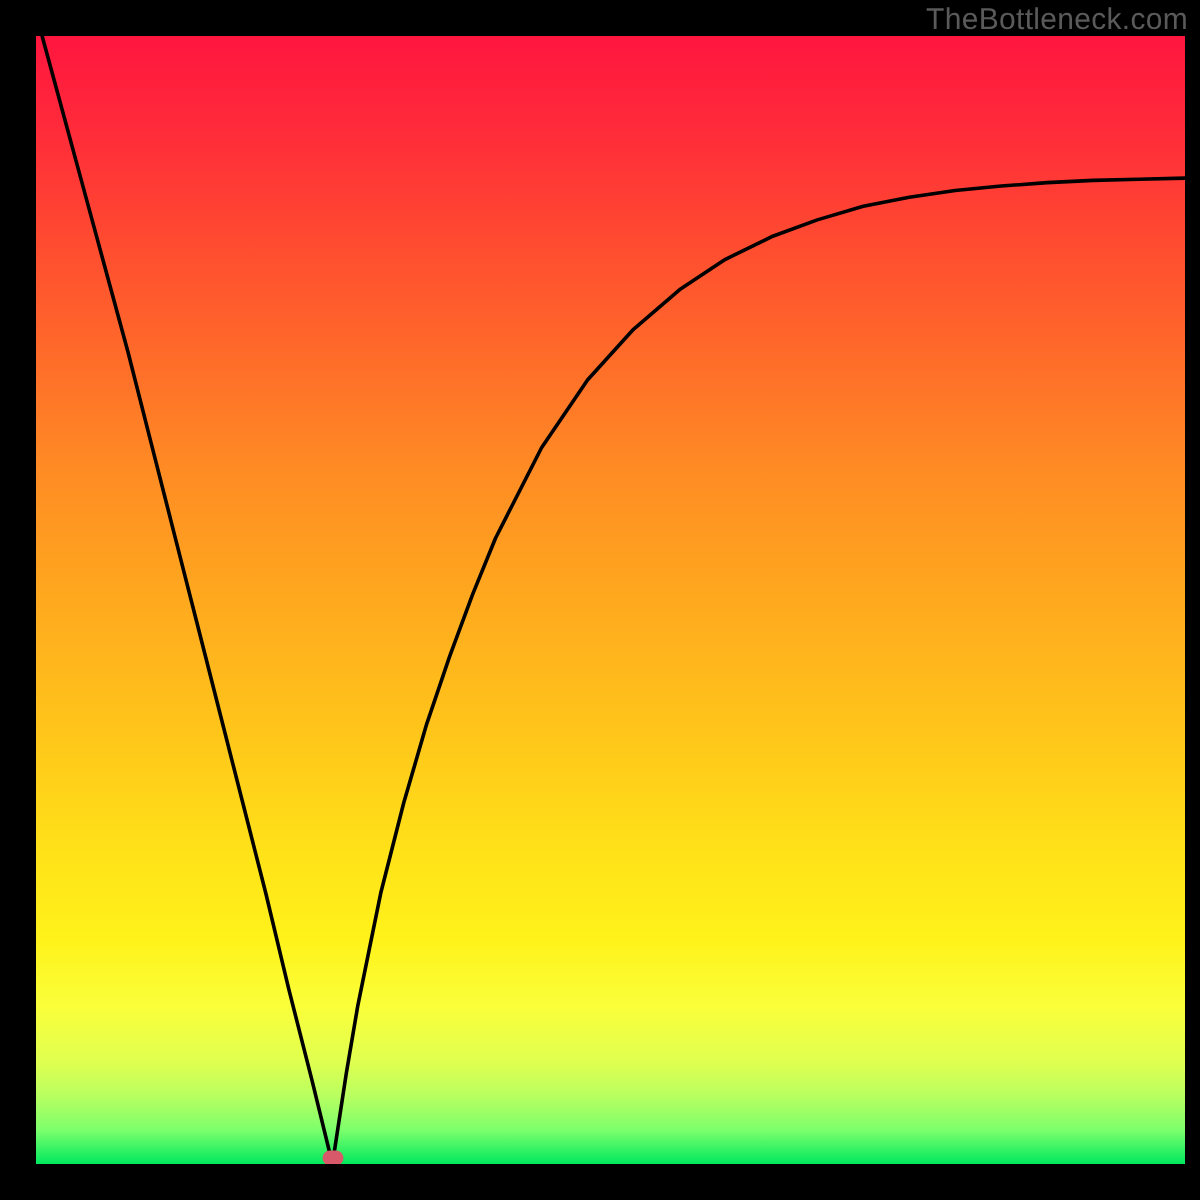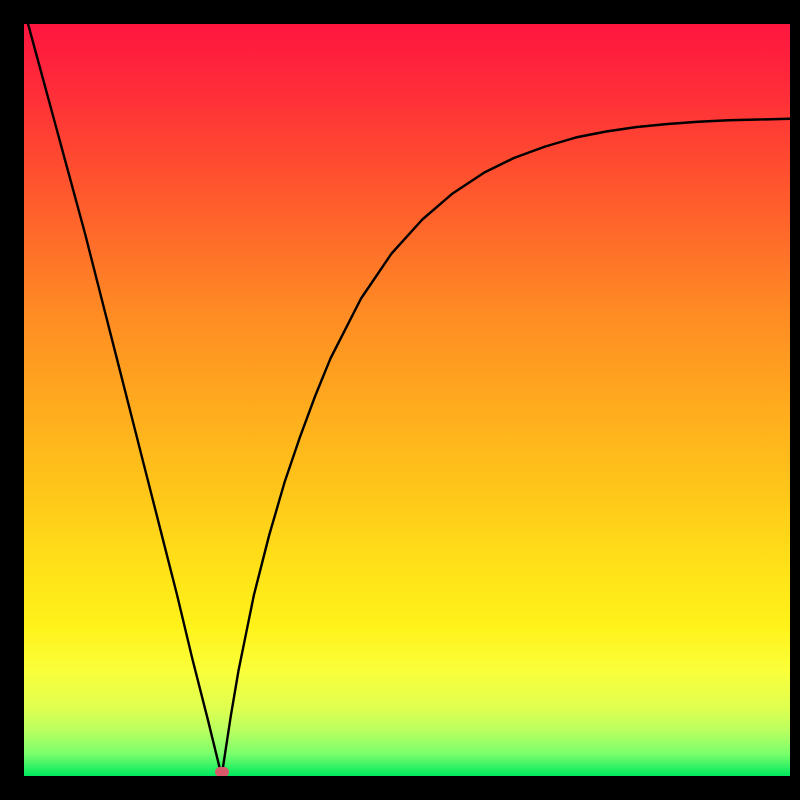--- a/index.html
+++ b/index.html
@@ -65,20 +65,21 @@
     font-size: 20px;
     font-weight: 500;
     letter-spacing: 0.2px;
     user-select: none;
   }
 </style>
 </head>
 <body>
 
 <div class="frame">
+  <div class="watermark">TheBottleneck.com</div>
   <div class="plot-area">
     <div class="gradient-bg"></div>
     <svg class="curve" viewBox="0 0 766 752" preserveAspectRatio="none">
       <path id="curve-path" fill="none" stroke="#000" stroke-width="2.4" stroke-linecap="round" stroke-linejoin="round" d="M0.00 -15.04 L15.32 41.36 L30.64 97.76 L45.96 154.16 L61.28 210.56 L76.60 270.72 L91.92 330.88 L107.24 391.04 L122.56 451.20 L137.88 511.36 L153.20 571.52 L168.52 635.44 L183.84 695.60 L197.63 752.00 L206.82 691.84 L214.48 646.72 L222.14 609.12 L229.80 571.52 L245.12 511.36 L260.44 458.72 L275.76 413.60 L291.08 372.24 L306.40 334.64 L337.04 274.48 L367.68 229.36 L398.32 195.52 L428.96 169.20 L459.60 148.90 L490.24 133.86 L520.88 122.58 L551.52 113.55 L582.16 107.54 L612.80 103.02 L643.44 100.02 L674.08 97.76 L704.72 96.26 L735.36 95.50 L766.00 94.75"></path>
     </svg>
     <div class="marker" id="marker" style="left: 197.628px; top: 748.24px;"></div>
   </div>
 </div>
 
 </body></html>

